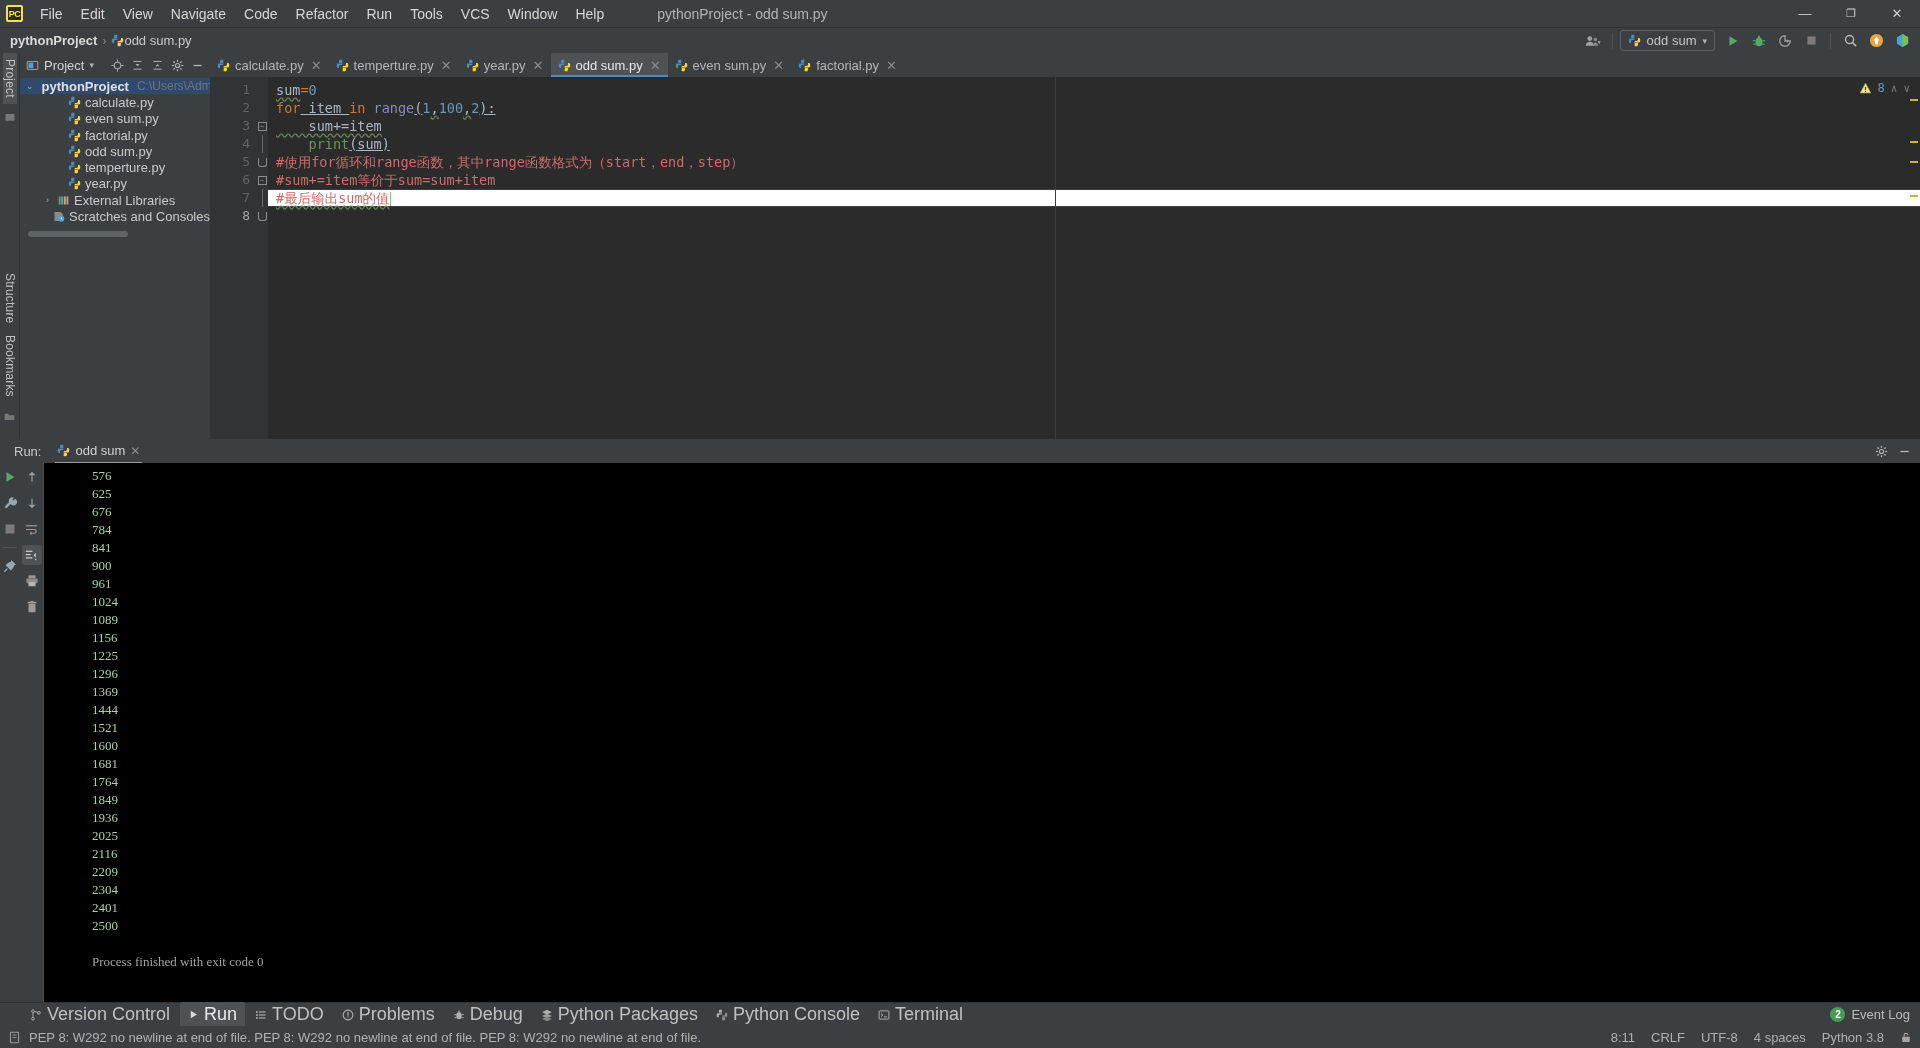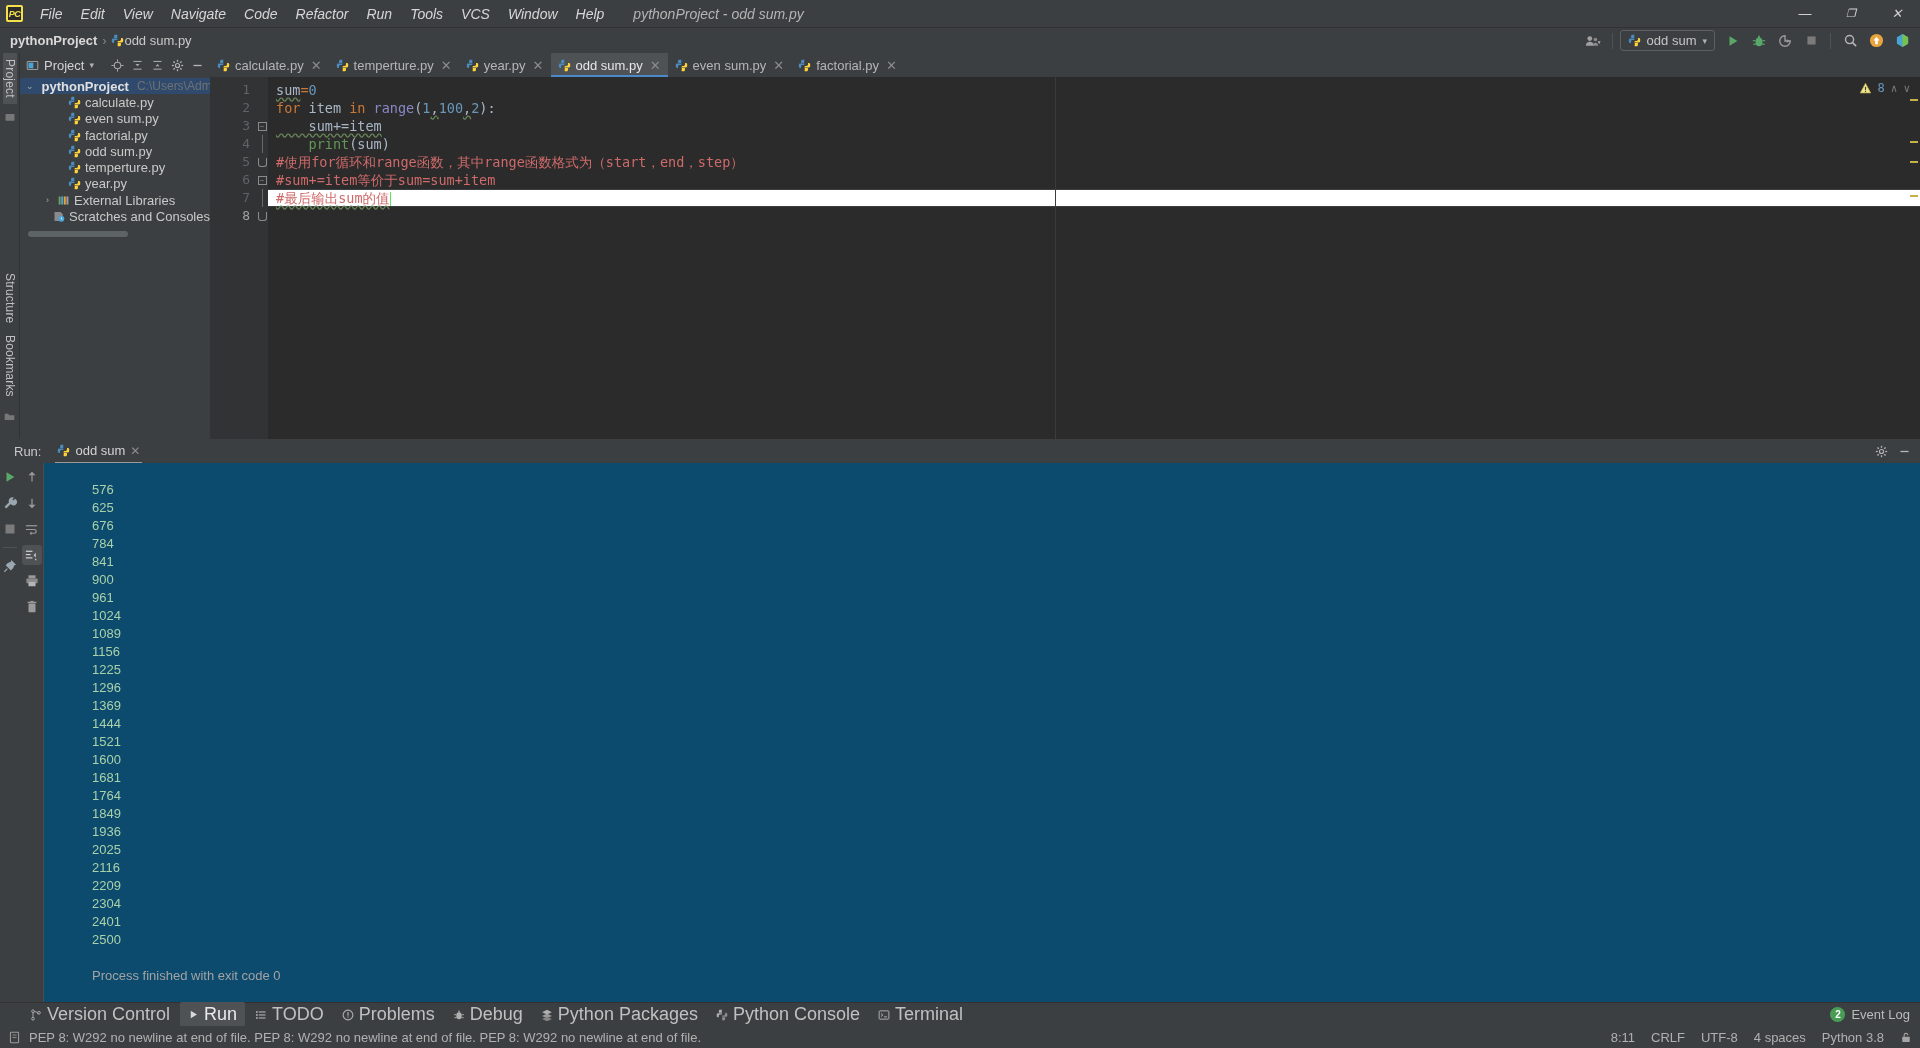--- a/index.html
+++ b/index.html
@@ -9,33 +9,33 @@
     font-family: "Liberation Sans", sans-serif;
     font-size: 14px;
     color: #bbbbbb;
     overflow: hidden;
   }
   #app { position: relative; width: 1920px; height: 1048px; display: flex; flex-direction: column; }
 
   
   .titlebar {
     height: 30px; background: #3c3f41; display: flex; align-items: center;
-    border-bottom: 1px solid #323232; flex: 0 0 27px; font-style: italic;
+    border-bottom: 1px solid #323232; flex: 0 0 27px;
   }
   .pc-logo {
     width: 17px; height: 17px; margin: 0 8px 0 6px; border: 2px solid #f4e04a;
     border-radius: 2px; color: #f4e04a; font-size: 9px; font-weight: bold;
     display: flex; align-items: center; justify-content: center; letter-spacing: -0.5px;
     background: #2b2b2b;
   }
   .menubar { display: flex; align-items: center; gap: 0; }
   .menu-item {
     padding: 4px 9px; font-size: 14px; color: #d6d6d6; cursor: default; white-space: nowrap;
   }
-  .win-title { margin-left: 20px; font-size: 14px; color: #b4b4b4; }
+  .win-title { margin-left: 44px; font-size: 14px; color: #b4b4b4; }
   .win-ctrl { margin-left: auto; display: flex; align-items: center; }
   .win-btn { width: 46px; height: 27px; display: flex; align-items: center; justify-content: center;
              color: #cfcfcf; font-size: 13px; }
 
   
   .navbar {
     height: 25px; background: #3c3f41; display: flex; align-items: center;
     padding-left: 10px; flex: 0 0 25px; position: relative;
   }
   .crumb { font-size: 13px; color: #c8c8c8; display: flex; align-items: center; }
@@ -109,21 +109,21 @@
   .code {
     flex: 1 1 auto; font-family: "DejaVu Sans Mono", monospace; font-size: 13.5px;
     padding-top: 4px; position: relative; overflow: hidden; color: #a9b7c6;
   }
   .cline { height: 18px; line-height: 18px; padding-left: 8px; white-space: pre; }
   .cline.cur { background: #ffffff; box-shadow: inset 0 1px 0 #3c3f41, inset 0 -1px 0 #3c3f41; }
   .kw { color: #cc7832; }
   .bi { color: #8888c6; }
   .num { color: #6897bb; }
   .cm { color: #cf6a6a; }
-  .var { color: #a9b7c6; }
+  .var { color: #a9b7c6; text-decoration: underline; }
   .pr { color: #629755; }
   .wavy { text-decoration: underline; text-decoration-style: wavy; text-decoration-color: #6a8759; text-underline-offset: 2px; }
   .caret { display: inline-block; width: 1.5px; height: 14px; background: #5ae65a; vertical-align: -3px; }
   .editor-vline { position: absolute; top: 0; bottom: 0; width: 1px; background: #3b3b3b; }
   .warnbox {
     position: absolute; top: 4px; right: 10px; display: flex; align-items: center; gap: 6px;
     font-size: 12px; color: #bcbcbc;
   }
   .warn-count { color: #6897bb; }
   .chev { color: #7a7a7a; font-size: 11px; }
@@ -148,22 +148,22 @@
     flex: 0 0 20px;
   }
   .run-toolbar2 {
     width: 24px; display: flex; flex-direction: column; align-items: center; padding-top: 4px; gap: 6px;
     flex: 0 0 24px; border-right: 1px solid #4a4d4f;
   }
   .rtb { width: 20px; height: 20px; display: flex; align-items: center; justify-content: center; border-radius: 3px; }
   .rtb.active { background: #4f5254; }
   .sep-h { width: 14px; height: 1px; background: #4f5254; margin: 2px 0; }
   .console {
-    flex: 1 1 auto; background: #0c4a6e; font-family: Liberation Sans, sans-serif; font-size: 13px;
-    color: #bbbbbb; overflow: hidden; position: relative; padding-top: 18px;
+    flex: 1 1 auto; background: #000000; font-family: Liberation Serif, serif; font-size: 13px;
+    color: #bbbbbb; overflow: hidden; position: relative; padding-top: 4px;
   }
   .oline { height: 18px; line-height: 18px; padding-left: 48px; white-space: pre; color: #a9d2a9; }
   .oline.first { color: #a9d2a9; }
   .oline.info { color: #a3a3a3; }
   .console-scroll { position: absolute; right: 0; top: 0; bottom: 0; width: 10px; }
 
   
   .toolwindowbar {
     height: 24px; background: #3c3f41; display: flex; align-items: center; padding-left: 22px;
     gap: 2px; flex: 0 0 24px; position: relative; border-top: 1px solid #323232;

